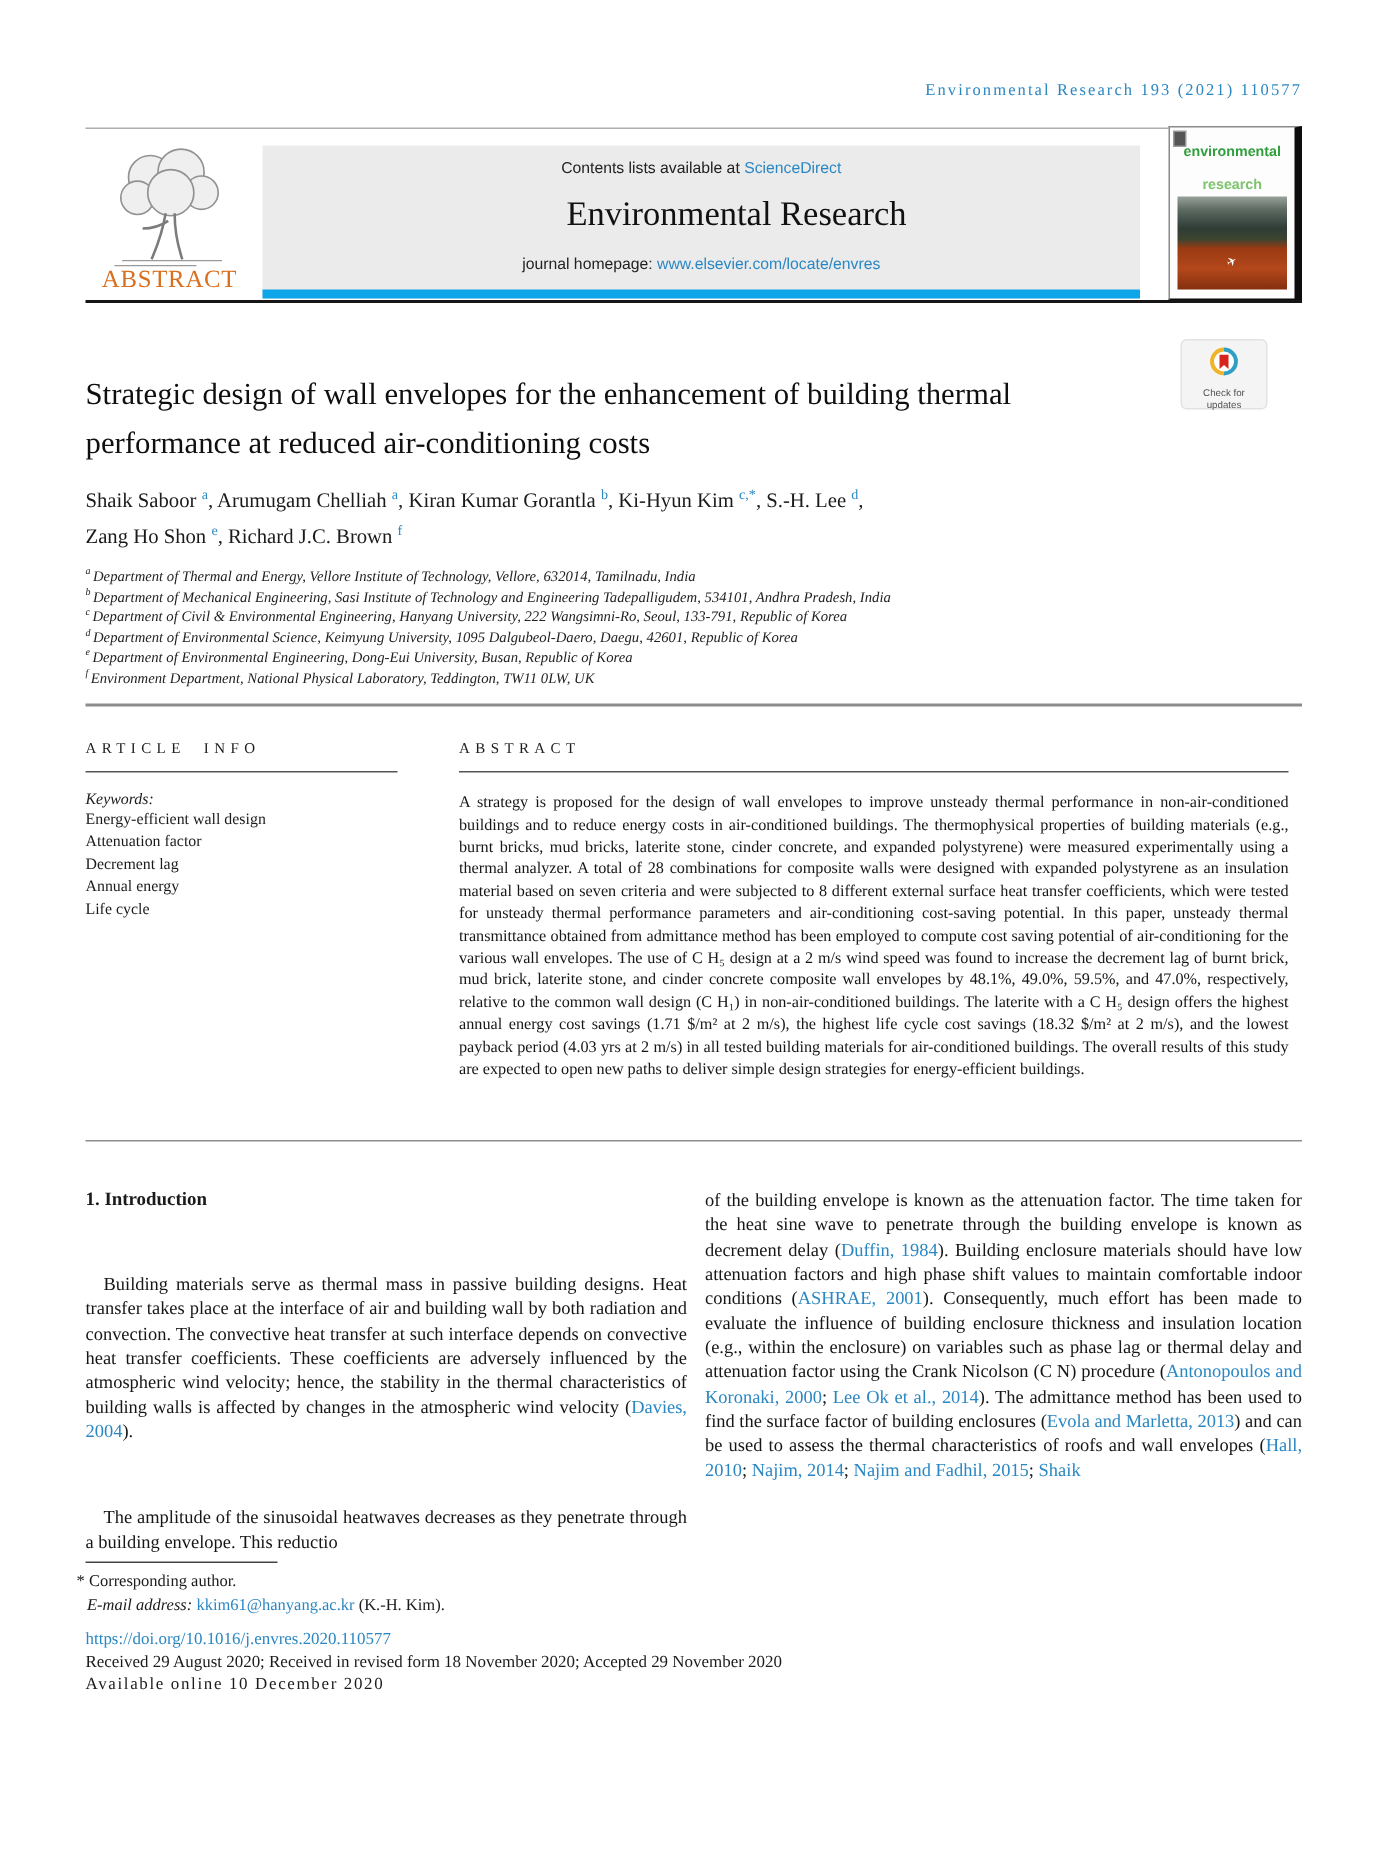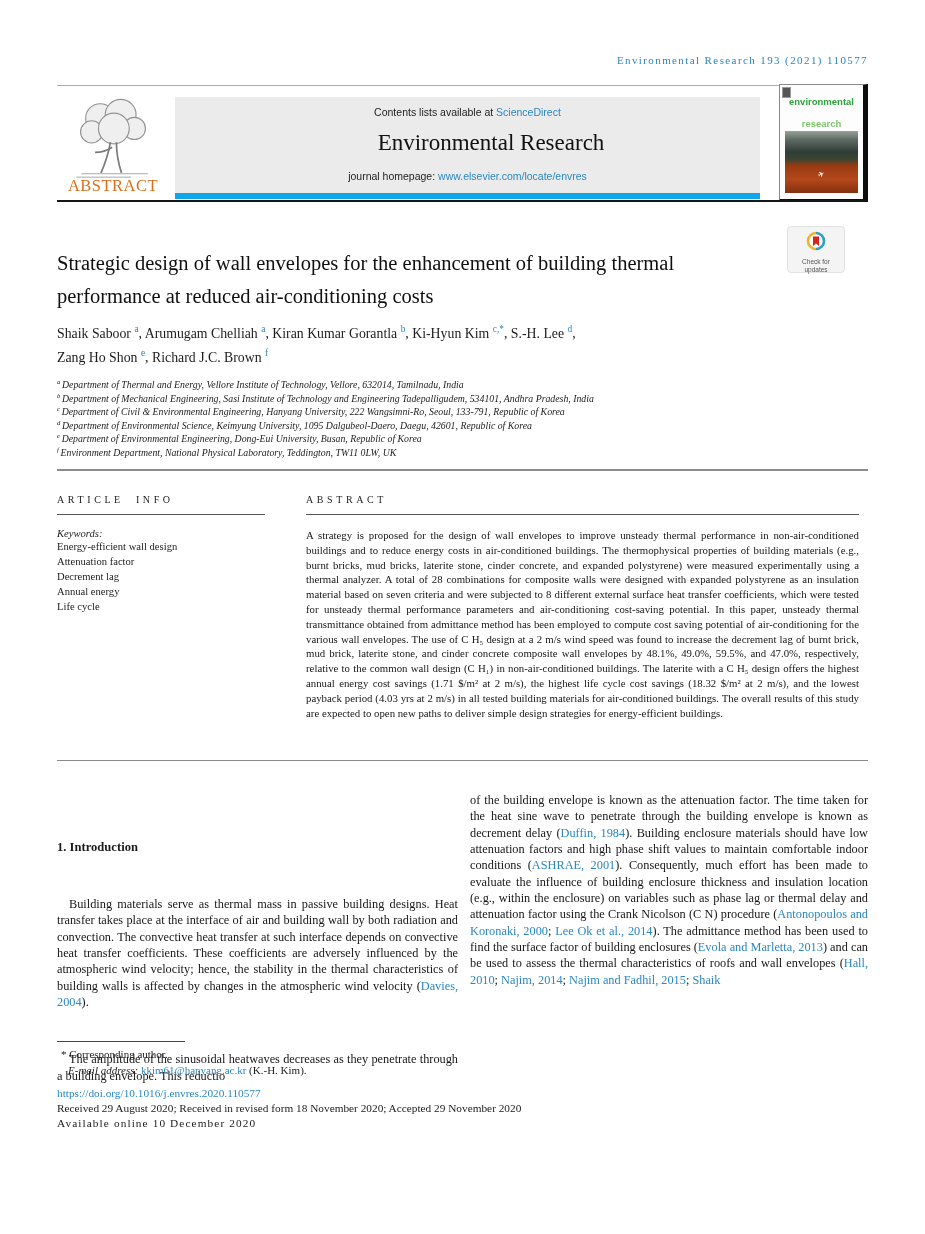--- a/index.html
+++ b/index.html
@@ -72,26 +72,26 @@
   .info-col .head-rule{width:208px;}
   .kw-label{font-style:italic;font-size:10.6px;margin-top:13px;}
   .kw{font-size:10.6px;line-height:1.42;}
   .abs-col{position:absolute;top:494px;left:306px;width:553px;}
   .abs-text{font-size:10.8px;line-height:14.8px;text-align:justify;margin-top:13px;color:#161616;}
 
   
   .h2{font-size:12.6px;font-weight:bold;margin-bottom:24px;}
   .body{font-size:12.3px;line-height:16.35px;text-align:justify;color:#161616;}
   .ind{text-indent:12px;margin-top:41px;}
-  .intro-left{position:absolute;top:840px;left:57px;width:401px;}
+  .intro-left{position:absolute;top:792px;left:57px;width:401px;}
   .intro-right{position:absolute;top:792px;left:470px;width:398px;}
 
   
   .fn-rule{position:absolute;top:1041px;left:57px;width:128px;height:1px;background:#444;}
-  .fn{position:absolute;top:1047px;left:51px;width:500px;font-size:11px;line-height:1.42;}
+  .fn{position:absolute;top:1047px;left:41px;width:500px;font-size:11px;line-height:1.42;}
   .fn1{padding-left:10px;}
   .fn2{padding-left:17px;}
   .footer{position:absolute;top:1086px;left:57px;width:720px;font-size:11.3px;line-height:15.2px;}
   .doi{color:var(--link);}
   .sp{letter-spacing:1.1px;}
 </style>
 </head>
 <body>
 
 <div class="page">

